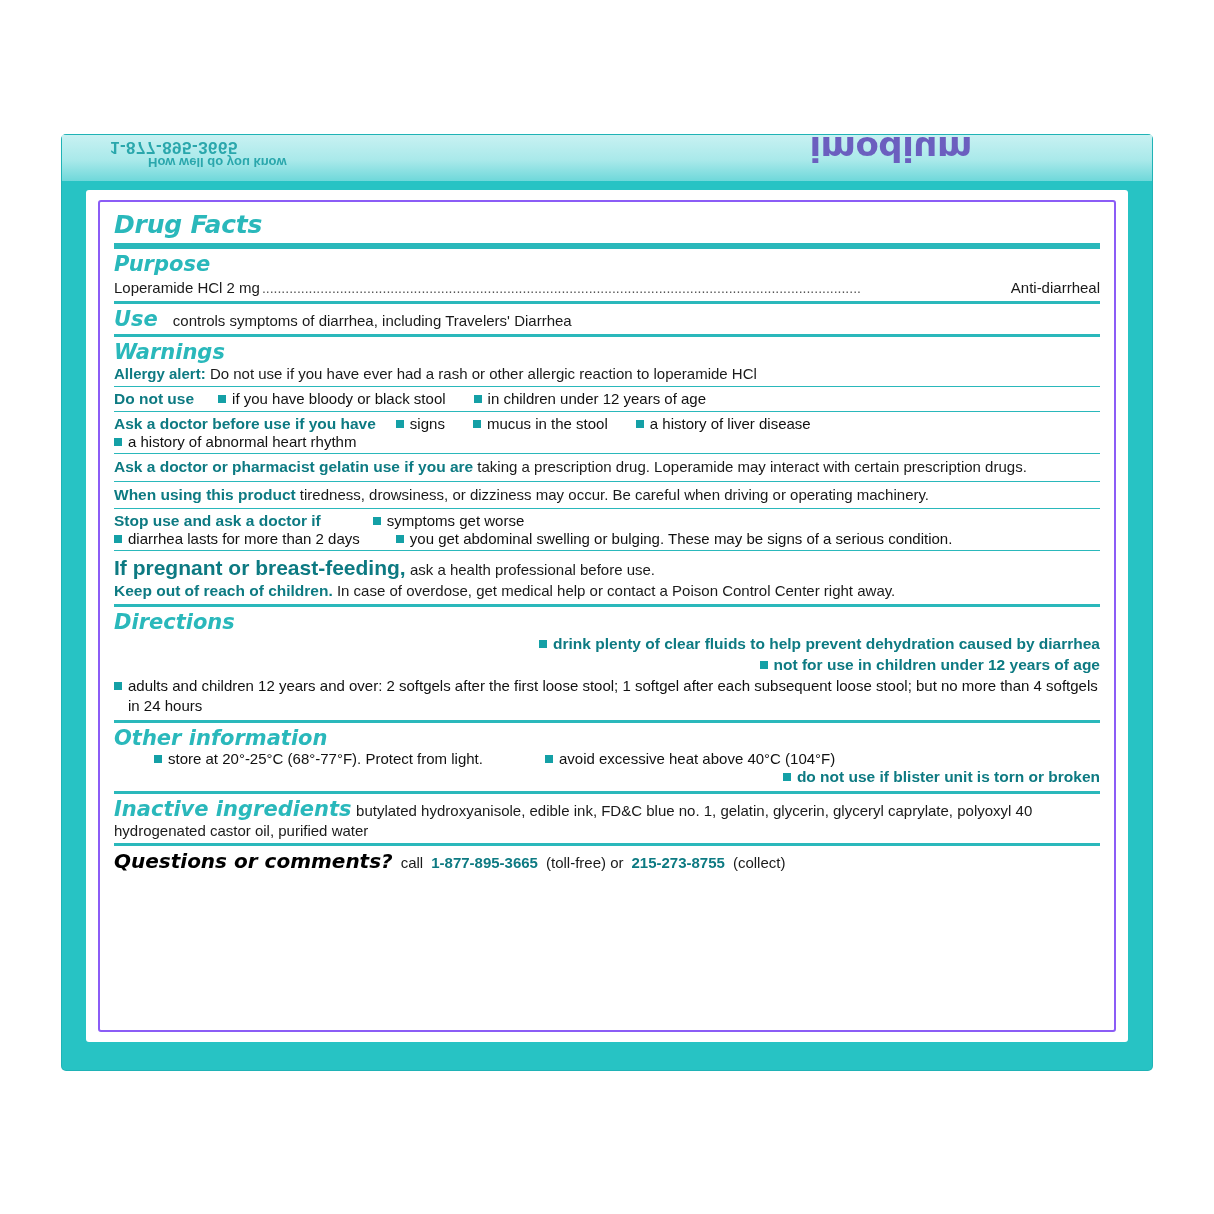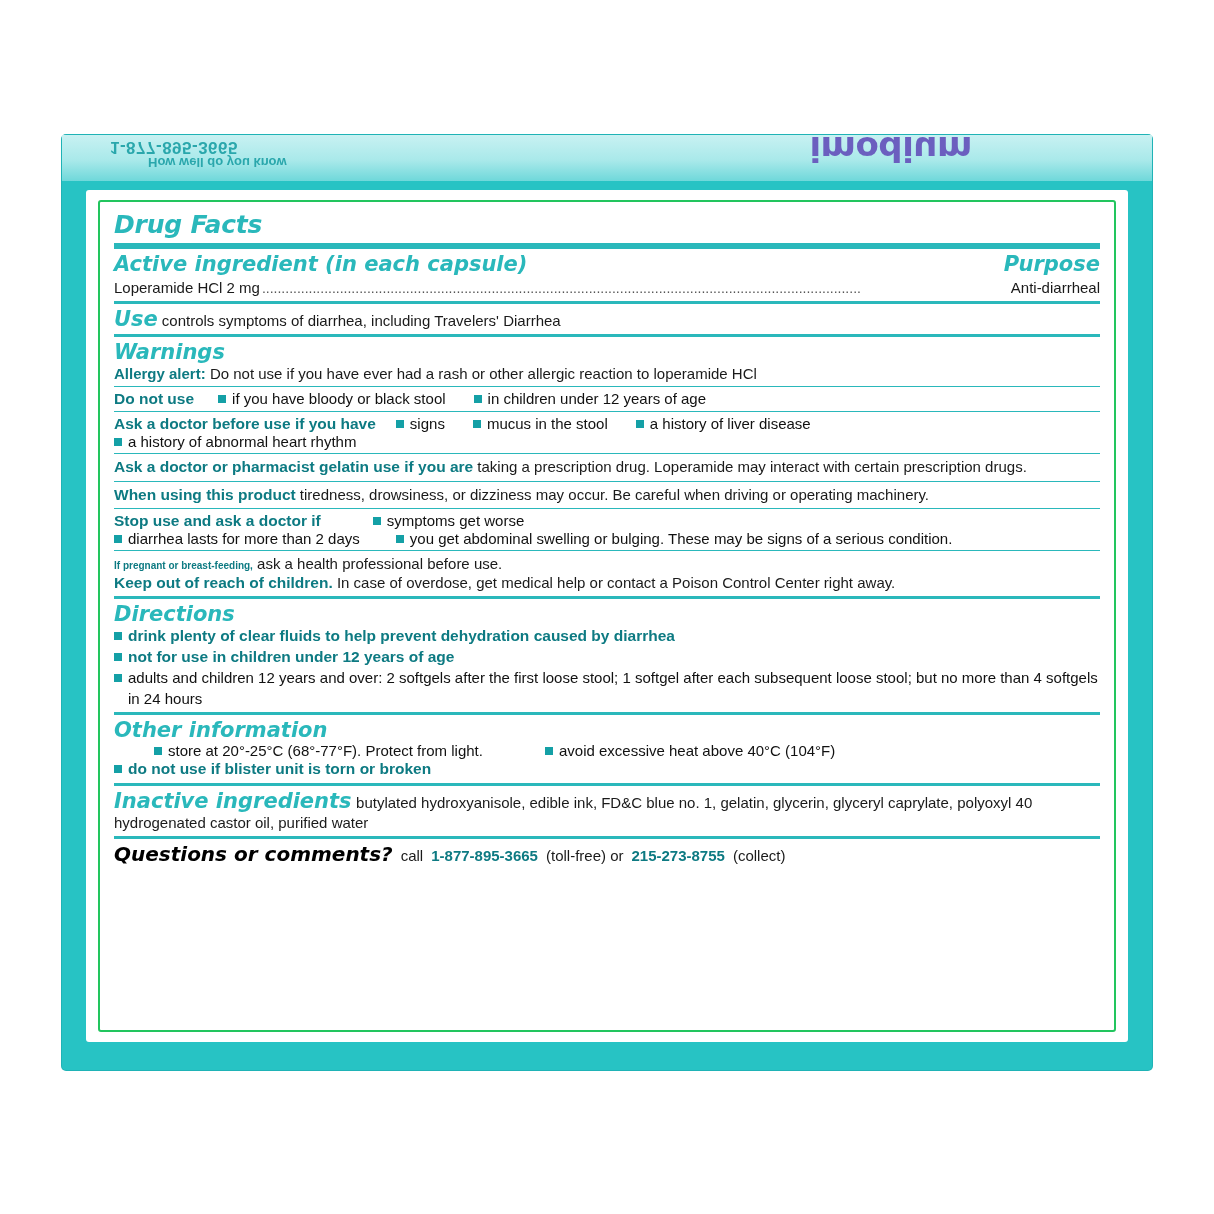--- a/index.html
+++ b/index.html
@@ -74,21 +74,21 @@
     top: 55px;
     width: 1042px;
     height: 852px;
     background: #ffffff;
     border-radius: 3px;
     box-sizing: border-box;
     padding: 10px 12px 10px 12px;
   }
 
   .df-inner {
-    border: 2px solid #22c55e;
+    border: 2px solid #8b5cf6;
     border-radius: 3px;
     height: 100%;
     box-sizing: border-box;
     padding: 6px 14px 6px 14px;
     color: #111;
   }
 
   .rule-thick {
     border-bottom: 6px solid #2ab8bb;
     margin: 4px 0 3px 0;
@@ -169,28 +169,29 @@
     align-items: baseline;
     margin-right: 22px;
     font-size: 15px;
   }
 
   .li {
     display: flex;
     align-items: baseline;
     font-size: 15px;
     line-height: 1.35;
+    justify-content: flex-end;
   }
   .li .bullet { flex: 0 0 auto; }
   .li span.txt { display: inline-block; }
 
   .use-line {
     display: flex;
     align-items: baseline;
-    gap: 4px;
+    gap: 15px;
   }
 
   .dir-bold {
     font-weight: 700;
     color: #0d7a82;
     font-size: 15.5px;
   }
 
   .q-line {
     display: flex;
@@ -218,21 +219,20 @@
     <div class="phone2">How well do you know</div>
   </div>
 
   <div id="drug-facts">
     <div class="df-inner">
 
       <h1 class="title">Drug Facts</h1>
       <div class="rule-thick"></div>
 
       <div class="row-between">
-        <div class="section-head">Active ingredient (in each capsule)</div>
         <div class="section-head">Purpose</div>
       </div>
       <div class="row-between body-text mt2">
         <span>Loperamide HCl 2 mg</span>
         <span class="dots">..........................................................................................................................................................</span>
         <span>Anti-diarrheal</span>
       </div>
       <div class="rule-med"></div>
 
       <div class="use-line">
@@ -310,21 +310,21 @@
             <span>diarrhea lasts for more than 2 days</span>
           </span>
         <span class="bitem">
             <span class="bullet"></span>
             <span>you get abdominal swelling or bulging. These may be signs of a serious condition.</span>
           </span>
       </div>
       <div class="rule-thin"></div>
 
       <div class="body-text">
-        <span class="bold-dark" style="font-size:10px;">If pregnant or breast-feeding,</span>
+        <span class="bold-dark" style="font-size:21px;">If pregnant or breast-feeding,</span>
         <span>ask a health professional before use.</span>
       </div>
       <div class="body-text">
         <span class="bold-dark" style="font-size:15.5px;">Keep out of reach of children.</span>
         <span>In case of overdose, get medical help or contact a Poison Control Center right away.</span>
       </div>
       <div class="rule-med"></div>
 
       <div class="section-head">Directions</div>
       <div class="li">

